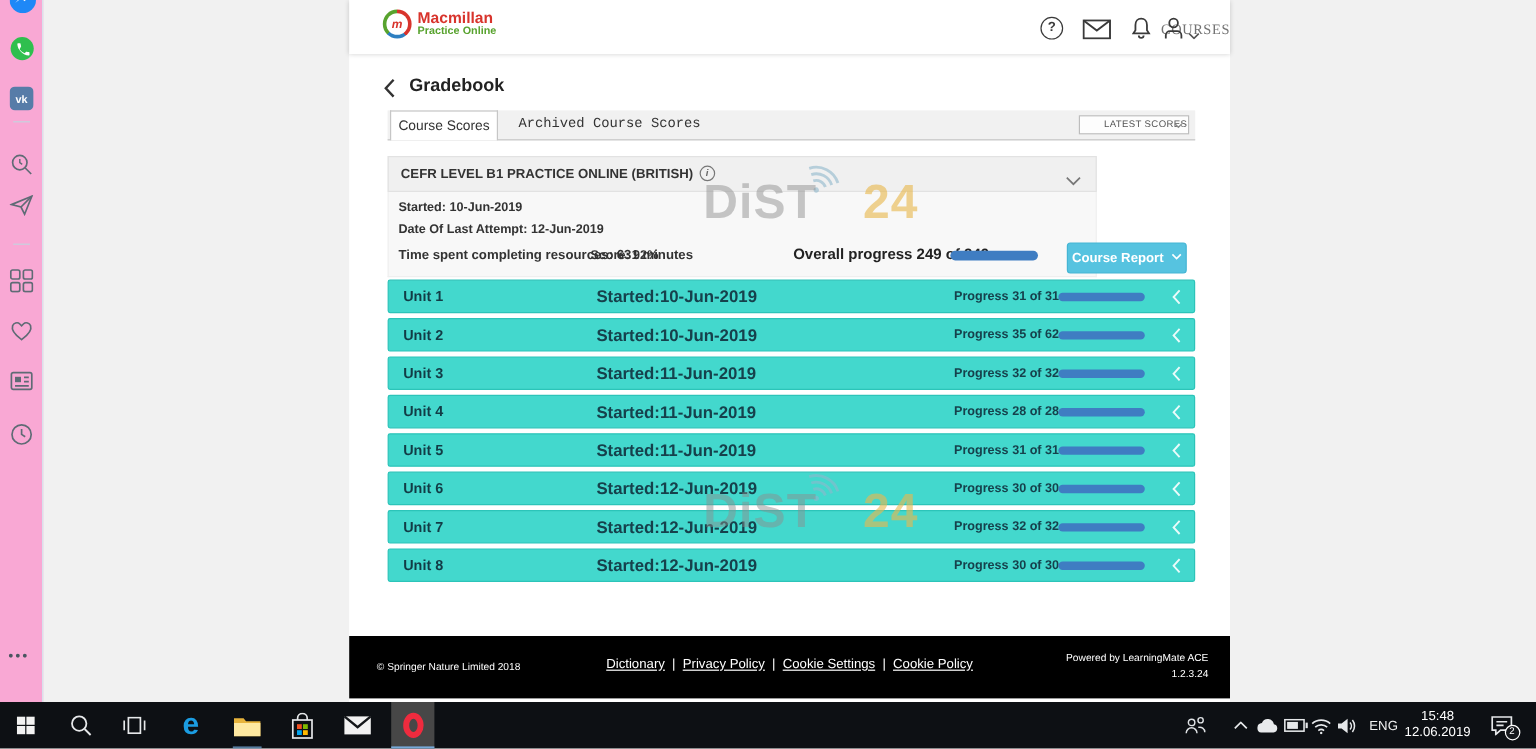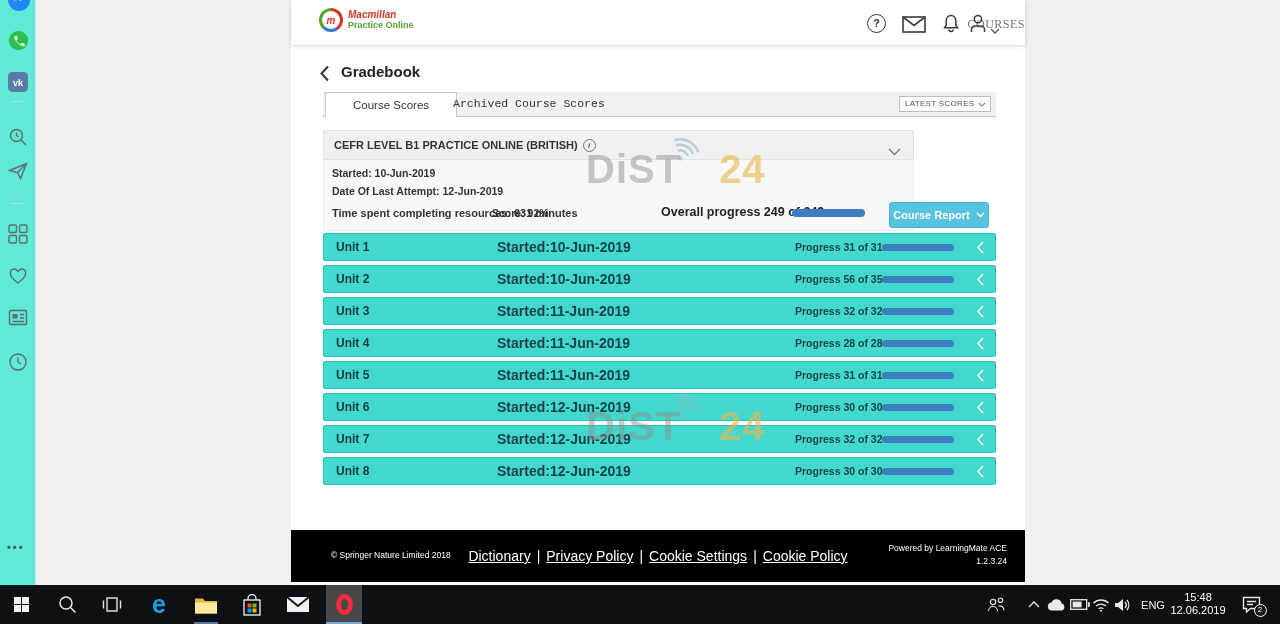--- a/index.html
+++ b/index.html
@@ -1,50 +1,50 @@
 <!DOCTYPE html>
 <html><head>
 <meta charset="utf-8">
 <style>
   * { margin:0; padding:0; box-sizing:border-box; }
   body { font-family:"Liberation Sans", sans-serif; }
   .screen { position:relative; width:1280px; height:624px; background:#f1f1f1; overflow:hidden; }
 
   
-  .obar { position:absolute; left:0; top:0; width:36px; height:585px; background:#5eead4; border-right:1px solid #d9e2ec; overflow:hidden; z-index:5; }
+  .obar { position:absolute; left:0; top:0; width:36px; height:585px; background:#f9a8d4; border-right:1px solid #d9e2ec; overflow:hidden; z-index:5; }
   .obar .ic { position:absolute; left:8px; width:20px; height:20px; }
   .obar svg { display:block; }
   .odiv { position:absolute; left:11px; width:14px; height:1px; background:#c6d2de; }
   .odots { position:absolute; left:7px; top:541px; color:#4a5560; font-size:11px; letter-spacing:2px; font-weight:bold; }
 
   
   .viewport { position:absolute; left:36px; top:0; width:1244px; height:585px; background:#f1f1f1; }
   .site { position:relative; width:734px; height:585px; margin:0 auto; background:#fff; }
 
   
   .shead { position:absolute; left:0; top:0; width:734px; height:45px; background:#fff; box-shadow:0 1px 4px rgba(0,0,0,.18); z-index:3; }
   .logo { position:absolute; left:28px; top:8px; display:flex; align-items:center; gap:5px; cursor:pointer; }
   .logo-ring { width:24px; height:24px; border-radius:50%; background:conic-gradient(#d8342c 0 40%, #2d7fc1 40% 62%, #58a32e 62% 100%); display:flex; align-items:center; justify-content:center; }
   .logo-in { width:18px; height:18px; border-radius:50%; background:#fff; display:flex; align-items:center; justify-content:center; color:#d8342c; font-size:10px; font-weight:bold; font-style:italic; }
-  .logo-t1 { color:#d8342c; font-size:10px; font-weight:bold; line-height:10px;font-style:italic; }
+  .logo-t1 { color:#d8342c; font-size:13px; font-weight:bold; line-height:10px; }
   .logo-t2 { color:#58a32e; font-size:9px; font-weight:bold; line-height:10px; }
   .nav-courses { position:absolute; left:0; top:17px; width:100%; text-align:right; font-size:12px; color:#737373; letter-spacing:.5px; cursor:pointer;font-family:Liberation Serif, serif; }
   .hic { position:absolute; top:14px; cursor:pointer; }
   .help-circ { width:19px; height:19px; border:1.5px solid #3a3a3a; border-radius:50%; color:#3a3a3a; font-size:11px; font-weight:bold; text-align:center; line-height:16px; }
 
   
   .back-btn { position:absolute; left:28px; top:65px; cursor:pointer; }
   .gb-title { position:absolute; left:50px; top:63px; font-size:15px; font-weight:bold; color:#222; }
 
   
   .tabstrip { position:absolute; left:32px; top:92px; width:673px; height:25px; background:#f1f1f1; border-bottom:1px solid #c6c6c6; }
-  .tab { position:absolute; top:0; height:25px; line-height:24px; padding:0 27px; font-size:11.5px; color:#333; cursor:pointer; }
+  .tab { position:absolute; top:0; height:25px; line-height:24px; padding:0 6px; font-size:11.5px; color:#333; cursor:pointer; }
   .tab.active { left:2px; background:#fff; border:1px solid #c6c6c6; border-bottom:none; }
   .tab.idle { left:103px;font-family:Liberation Mono, monospace; }
-  .sortbox { position:absolute; left:608px; top:96px; width:92px; height:16px; background:#fdfdfd; border:1px solid #bdbdbd; font-size:8px; color:#555; letter-spacing:.3px; line-height:14px; padding-left:5px; cursor:pointer; }
+  .sortbox { position:absolute; left:608px; top:96px; width:92px; height:16px; background:#fdfdfd; border:1px solid #bdbdbd; font-size:8px; color:#555; letter-spacing:.3px; line-height:14px; padding-left:20px; cursor:pointer; }
   .sortbox svg { position:absolute; right:4px; top:5px; }
 
   
   .panel { position:absolute; left:32px; top:130px; width:591px; }
   .panel-head { position:relative; height:30px; background:#f0f0f0; border:1px solid #e2e2e2; cursor:pointer; }
   .panel-head .ct { position:absolute; left:10px; top:0; line-height:29px; font-size:11px; font-weight:bold; color:#333; }
   .info-circ { display:inline-block; width:13px; height:13px; border:1px solid #777; border-radius:50%; color:#666; font-size:8px; font-weight:bold; text-align:center; line-height:12px; vertical-align:1px; margin-left:5px; font-style:italic; cursor:pointer; }
   .panel-head .chev { position:absolute; right:12px; top:11px; }
   .panel-body { position:relative; height:71px; background:#f8f8f8; border:1px solid #efefef; border-top:none; font-weight:bold; color:#333; }
   .pb-started { position:absolute; left:8px; top:7px; font-size:10.5px; }
@@ -70,22 +70,22 @@
   .wm { position:absolute; width:150px; text-align:left; pointer-events:none; z-index:4; }
   .wm1 { left:295px; top:133px; }
   .wm2 { left:295px; top:390px; }
   .wm .arcs { position:absolute; left:82px; top:0; }
   .wm .txt { position:absolute; left:0; top:14px; font-size:40px; font-weight:bold; letter-spacing:1px; }
   .wm .g1 { color:rgba(140,140,140,.48); }
   .wm .g2 { color:rgba(232,184,77,.62);margin-left:38px; }
 
   
   .sfoot { position:absolute; left:0; top:530px; width:734px; height:52px; background:#000; color:#fff; }
-  .sf-copy { position:absolute; left:40px; top:20px; font-size:8.5px; }
-  .sf-links { position:absolute; left:0; top:18px; width:100%; text-align:center; font-size:14px; }
+  .sf-copy { position:absolute; left:23px; top:20px; font-size:8.5px; }
+  .sf-links { position:absolute; left:0; top:18px; width:100%; text-align:center; font-size:11px; }
   .sf-links a { color:#fff; text-decoration:underline; cursor:pointer; }
   .sf-sep { margin:0 6px; text-decoration:none; }
   .sf-pow { position:absolute; right:18px; top:13px; font-size:8.5px; text-align:right; }
   .sf-ver { position:absolute; right:18px; top:26px; font-size:8.5px; text-align:right; }
 
   
   .taskbar { position:absolute; left:0; bottom:0; width:1280px; height:39px; background:#0d1014; z-index:10; }
   .tb { position:absolute; top:0; height:39px; display:flex; align-items:center; justify-content:center; cursor:pointer; }
   .tb svg { display:block; }
   .edge-e { color:#1b9de2; font-size:25px; font-weight:bold; line-height:25px; }
@@ -253,21 +253,21 @@
     <span class="u-progress">Progress 31 of 31</span>
     <span class="u-bar"></span>
     <svg class="u-chev" width="8" height="13" viewBox="0 0 8 13">
               <polyline points="7,1 2,6.5 7,12"></polyline>
             </svg>
   </div>
 
   <div class="unit-row">
     <span class="u-name">Unit 2</span>
     <span class="u-started">Started:10-Jun-2019</span>
-    <span class="u-progress">Progress 56 of 35</span>
+    <span class="u-progress">Progress 35 of 62</span>
     <span class="u-bar"></span>
     <svg class="u-chev" width="8" height="13" viewBox="0 0 8 13">
               <polyline points="7,1 2,6.5 7,12"></polyline>
             </svg>
   </div>
 
   <div class="unit-row">
     <span class="u-name">Unit 3</span>
     <span class="u-started">Started:11-Jun-2019</span>
     <span class="u-progress">Progress 32 of 32</span>

